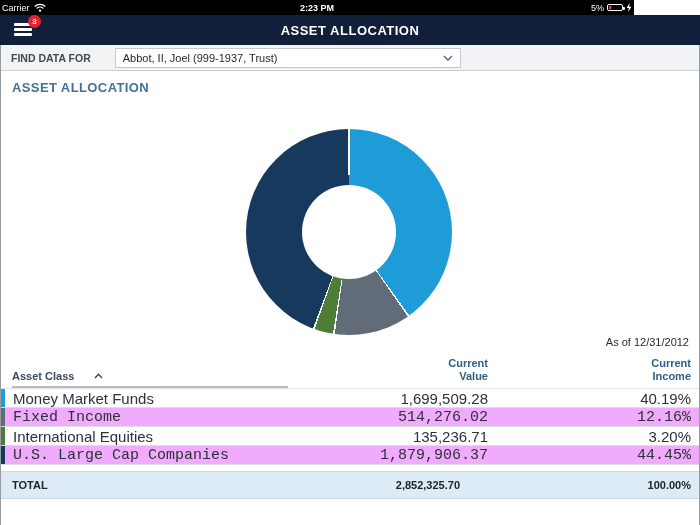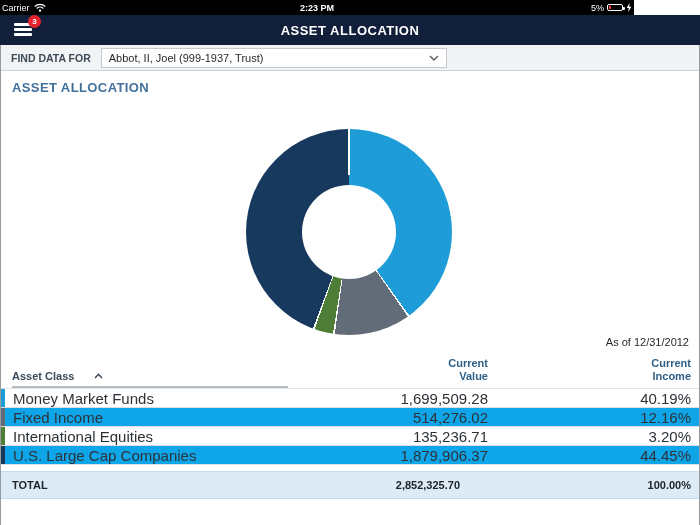--- a/index.html
+++ b/index.html
@@ -44,21 +44,21 @@
   }
 
   
   .app-body {
     position:absolute; top:45px; left:0; width:700px; height:480px;
     background:#fff; border-left:1px solid #979ca1; border-right:1px solid #979ca1;
   }
 
   .find-bar {
     height:26px; background:#f1f3f5; border-bottom:1px solid #ccd1d6;
-    display:flex; align-items:center; padding:0 10px; gap:10px;
+    display:flex; align-items:center; padding:0 10px; gap:24px;
   }
   .find-label { font-size:10.5px; font-weight:bold; color:#3e4a56; white-space:nowrap; }
   .find-select {
     width:346px; height:20px; background:#fff; border:1px solid #c3c9ce; border-radius:0;
     display:flex; align-items:center; justify-content:space-between;
     font-size:11px; color:#26292c; padding:0 7px; cursor:pointer;
   }
 
   .section-title {
     margin:9px 0 0 11px; font-size:13px; font-weight:bold;
@@ -76,21 +76,21 @@
   .alloc-table { position:absolute; top:309px; left:0; width:698px; }
   .thead { position:relative; display:flex; align-items:flex-end; height:35px; padding-bottom:4px; border-bottom:1px solid #e2e5e8; }
   .col-asset { flex:1; padding-left:11px; }
   .col-value { width:180px; text-align:right; }
   .col-percent { width:211px; padding-right:8px; text-align:right; }
   .th-asset { font-size:11px; font-weight:bold; color:#3b4a59; display:inline-flex; align-items:center; gap:20px; cursor:pointer; }
   .th-right { font-size:11px; font-weight:bold; color:#2e5f86; line-height:1.25; }
   .sort-underline { position:absolute; left:11px; bottom:0; width:276px; height:2px; background:#b7bdc3; }
 
   .trow { position:relative; display:flex; align-items:center; height:19px; font-size:15px; color:#2d3237; border-bottom:1px solid #dcdfe2; background:#fff; }
-  .trow.alt { background:#0ea5e9; }
+  .trow.alt { background:#f0abfc;font-family:Liberation Mono, monospace; }
   .trow .indicator { position:absolute; left:0; top:0; bottom:0; width:4px; }
   .trow .col-asset { padding-left:12px; }
 
   .total-row {
     display:flex; align-items:center; height:28px; margin-top:6px;
     background:#dcebf6; border-top:1px solid #c4dcee; border-bottom:1px solid #c4dcee;
     font-size:11px; font-weight:bold; color:#20252a;gap:28px;
   }
 </style>
 </head>

